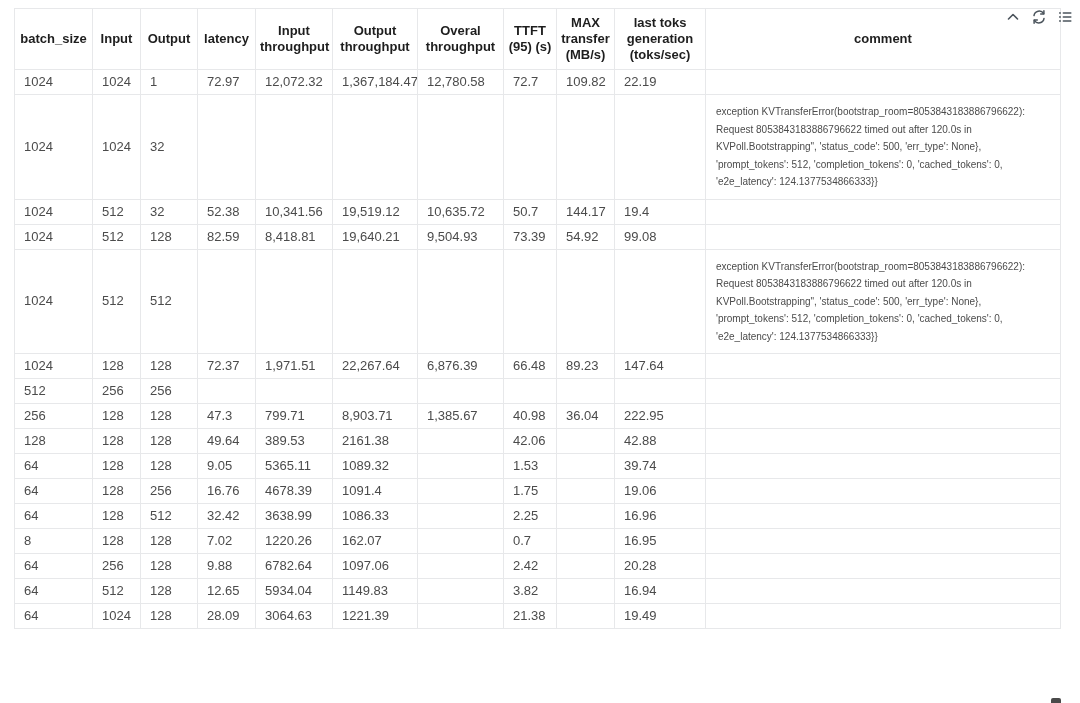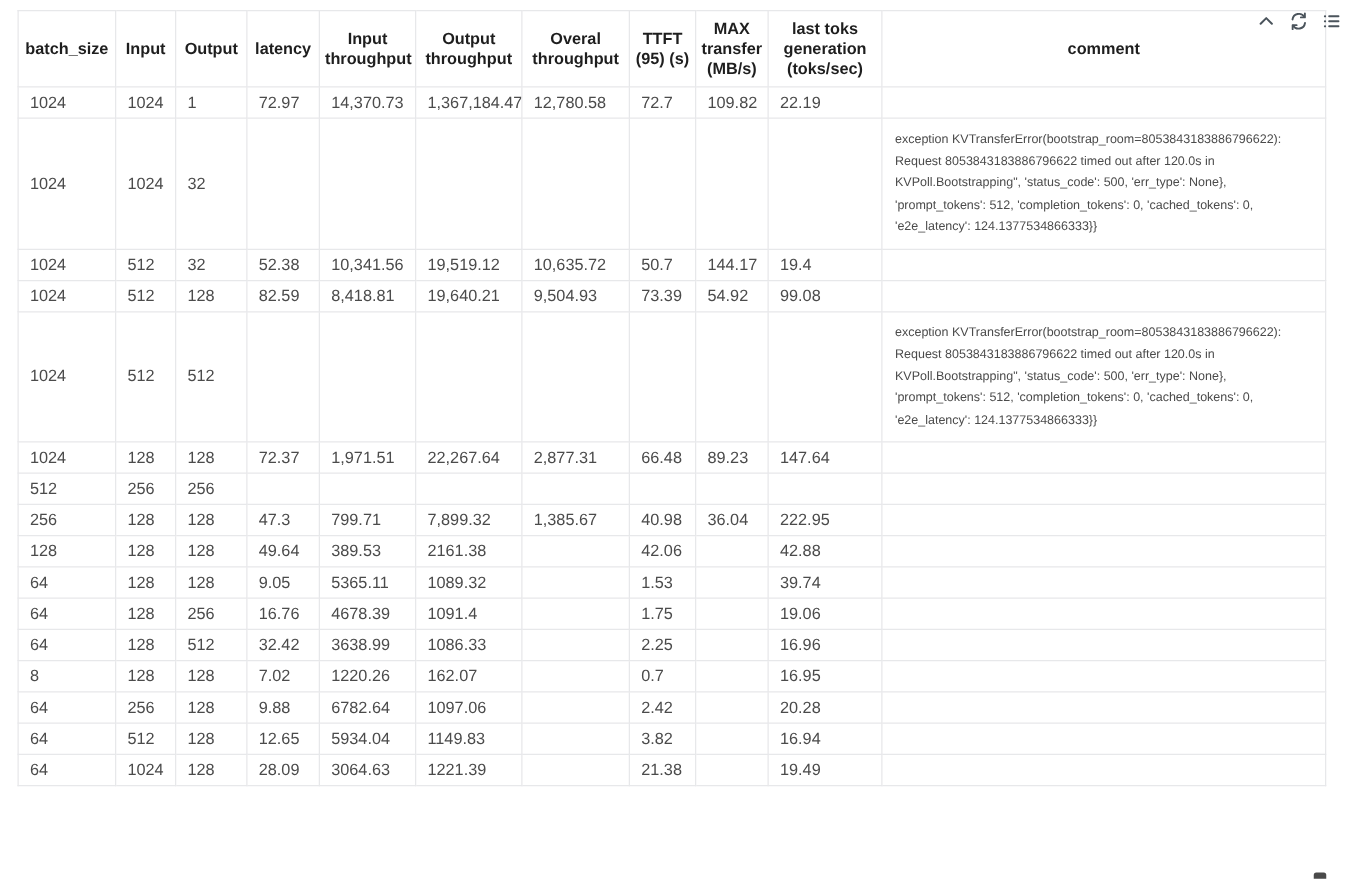--- a/index.html
+++ b/index.html
@@ -103,21 +103,21 @@
         <th>last toks generation (toks/sec)</th>
         <th>comment</th>
       </tr>
   </thead>
   <tbody>
       <tr>
         <td>1024</td>
         <td>1024</td>
         <td>1</td>
         <td>72.97</td>
-        <td>14,370.73</td>
+        <td>12,072.32</td>
         <td>1,367,184.47</td>
         <td>12,780.58</td>
         <td>72.7</td>
         <td>109.82</td>
         <td>22.19</td>
         <td class="comment-cell"></td>
       </tr>
       <tr>
         <td>1024</td>
         <td>1024</td>
@@ -170,21 +170,21 @@
         <td></td>
         <td class="comment-cell">exception KVTransferError(bootstrap_room=8053843183886796622): Request 8053843183886796622 timed out after 120.0s in KVPoll.Bootstrapping", 'status_code': 500, 'err_type': None}, 'prompt_tokens': 512, 'completion_tokens': 0, 'cached_tokens': 0, 'e2e_latency': 124.1377534866333}}</td>
       </tr>
       <tr>
         <td>1024</td>
         <td>128</td>
         <td>128</td>
         <td>72.37</td>
         <td>1,971.51</td>
         <td>22,267.64</td>
-        <td>2,877.31</td>
+        <td>6,876.39</td>
         <td>66.48</td>
         <td>89.23</td>
         <td>147.64</td>
         <td class="comment-cell"></td>
       </tr>
       <tr>
         <td>512</td>
         <td>256</td>
         <td>256</td>
         <td></td>
@@ -195,21 +195,21 @@
         <td></td>
         <td></td>
         <td class="comment-cell"></td>
       </tr>
       <tr>
         <td>256</td>
         <td>128</td>
         <td>128</td>
         <td>47.3</td>
         <td>799.71</td>
-        <td>7,899.32</td>
+        <td>8,903.71</td>
         <td>1,385.67</td>
         <td>40.98</td>
         <td>36.04</td>
         <td>222.95</td>
         <td class="comment-cell"></td>
       </tr>
       <tr>
         <td>128</td>
         <td>128</td>
         <td>128</td>

